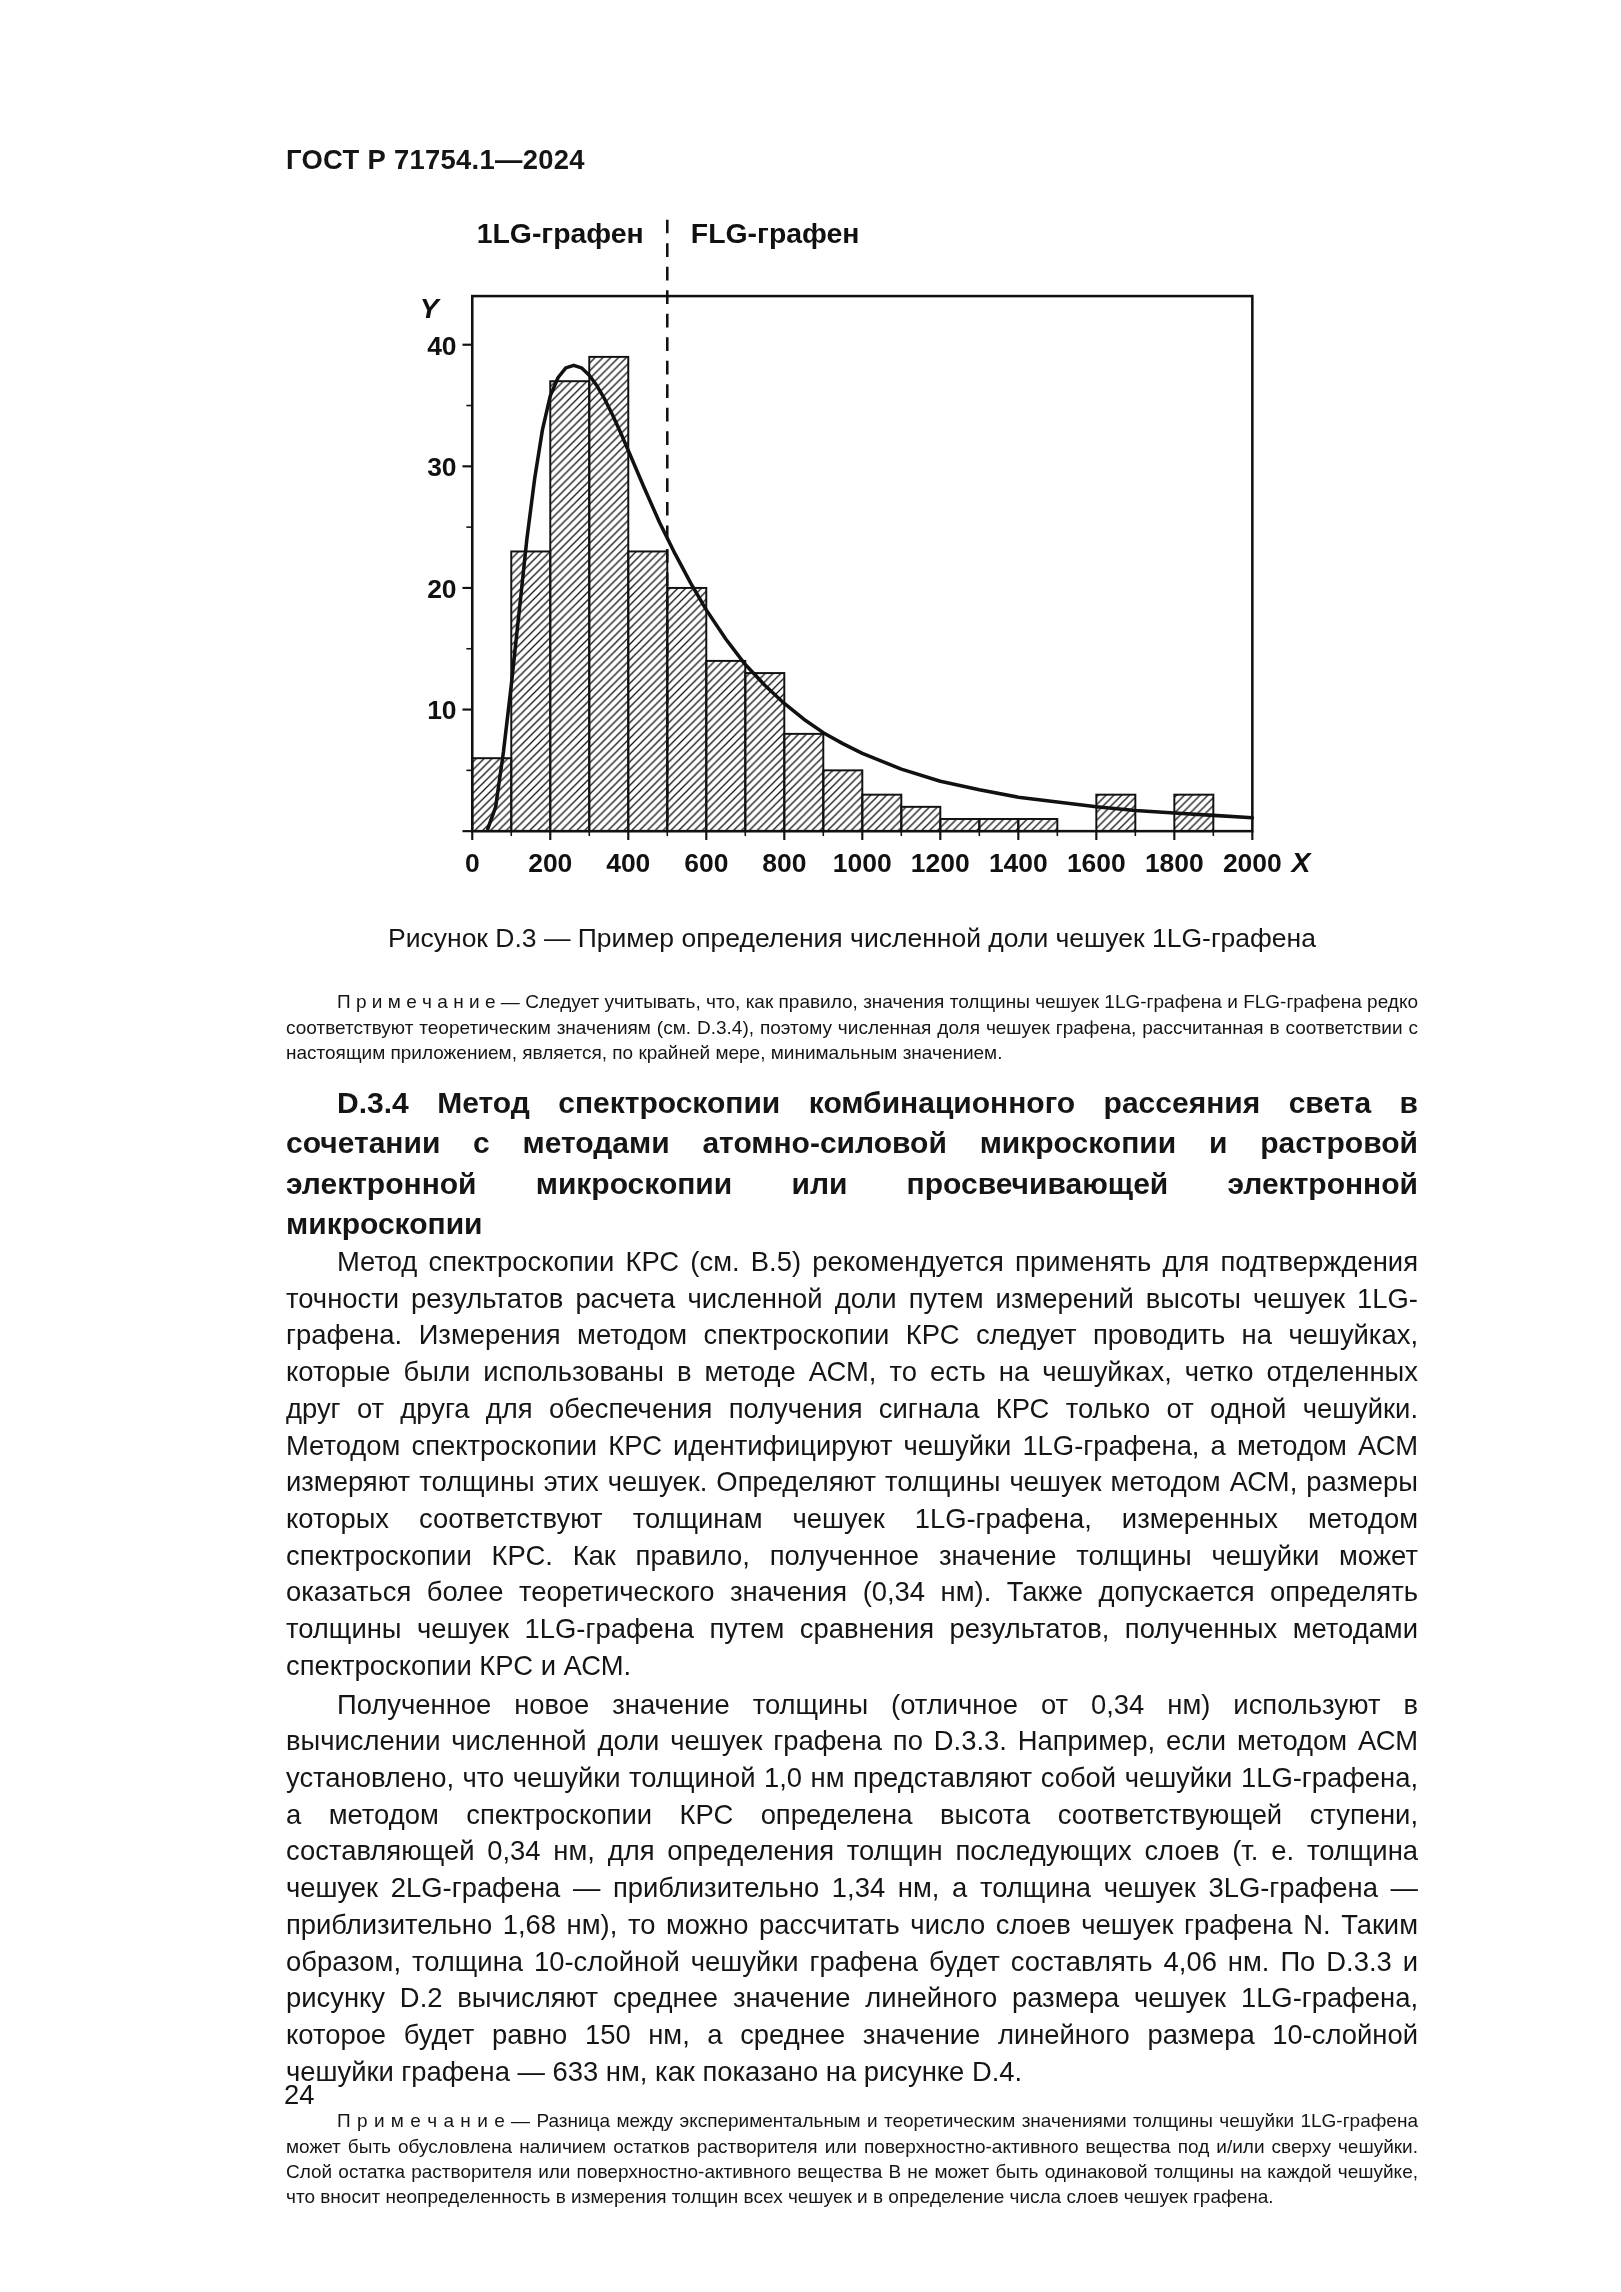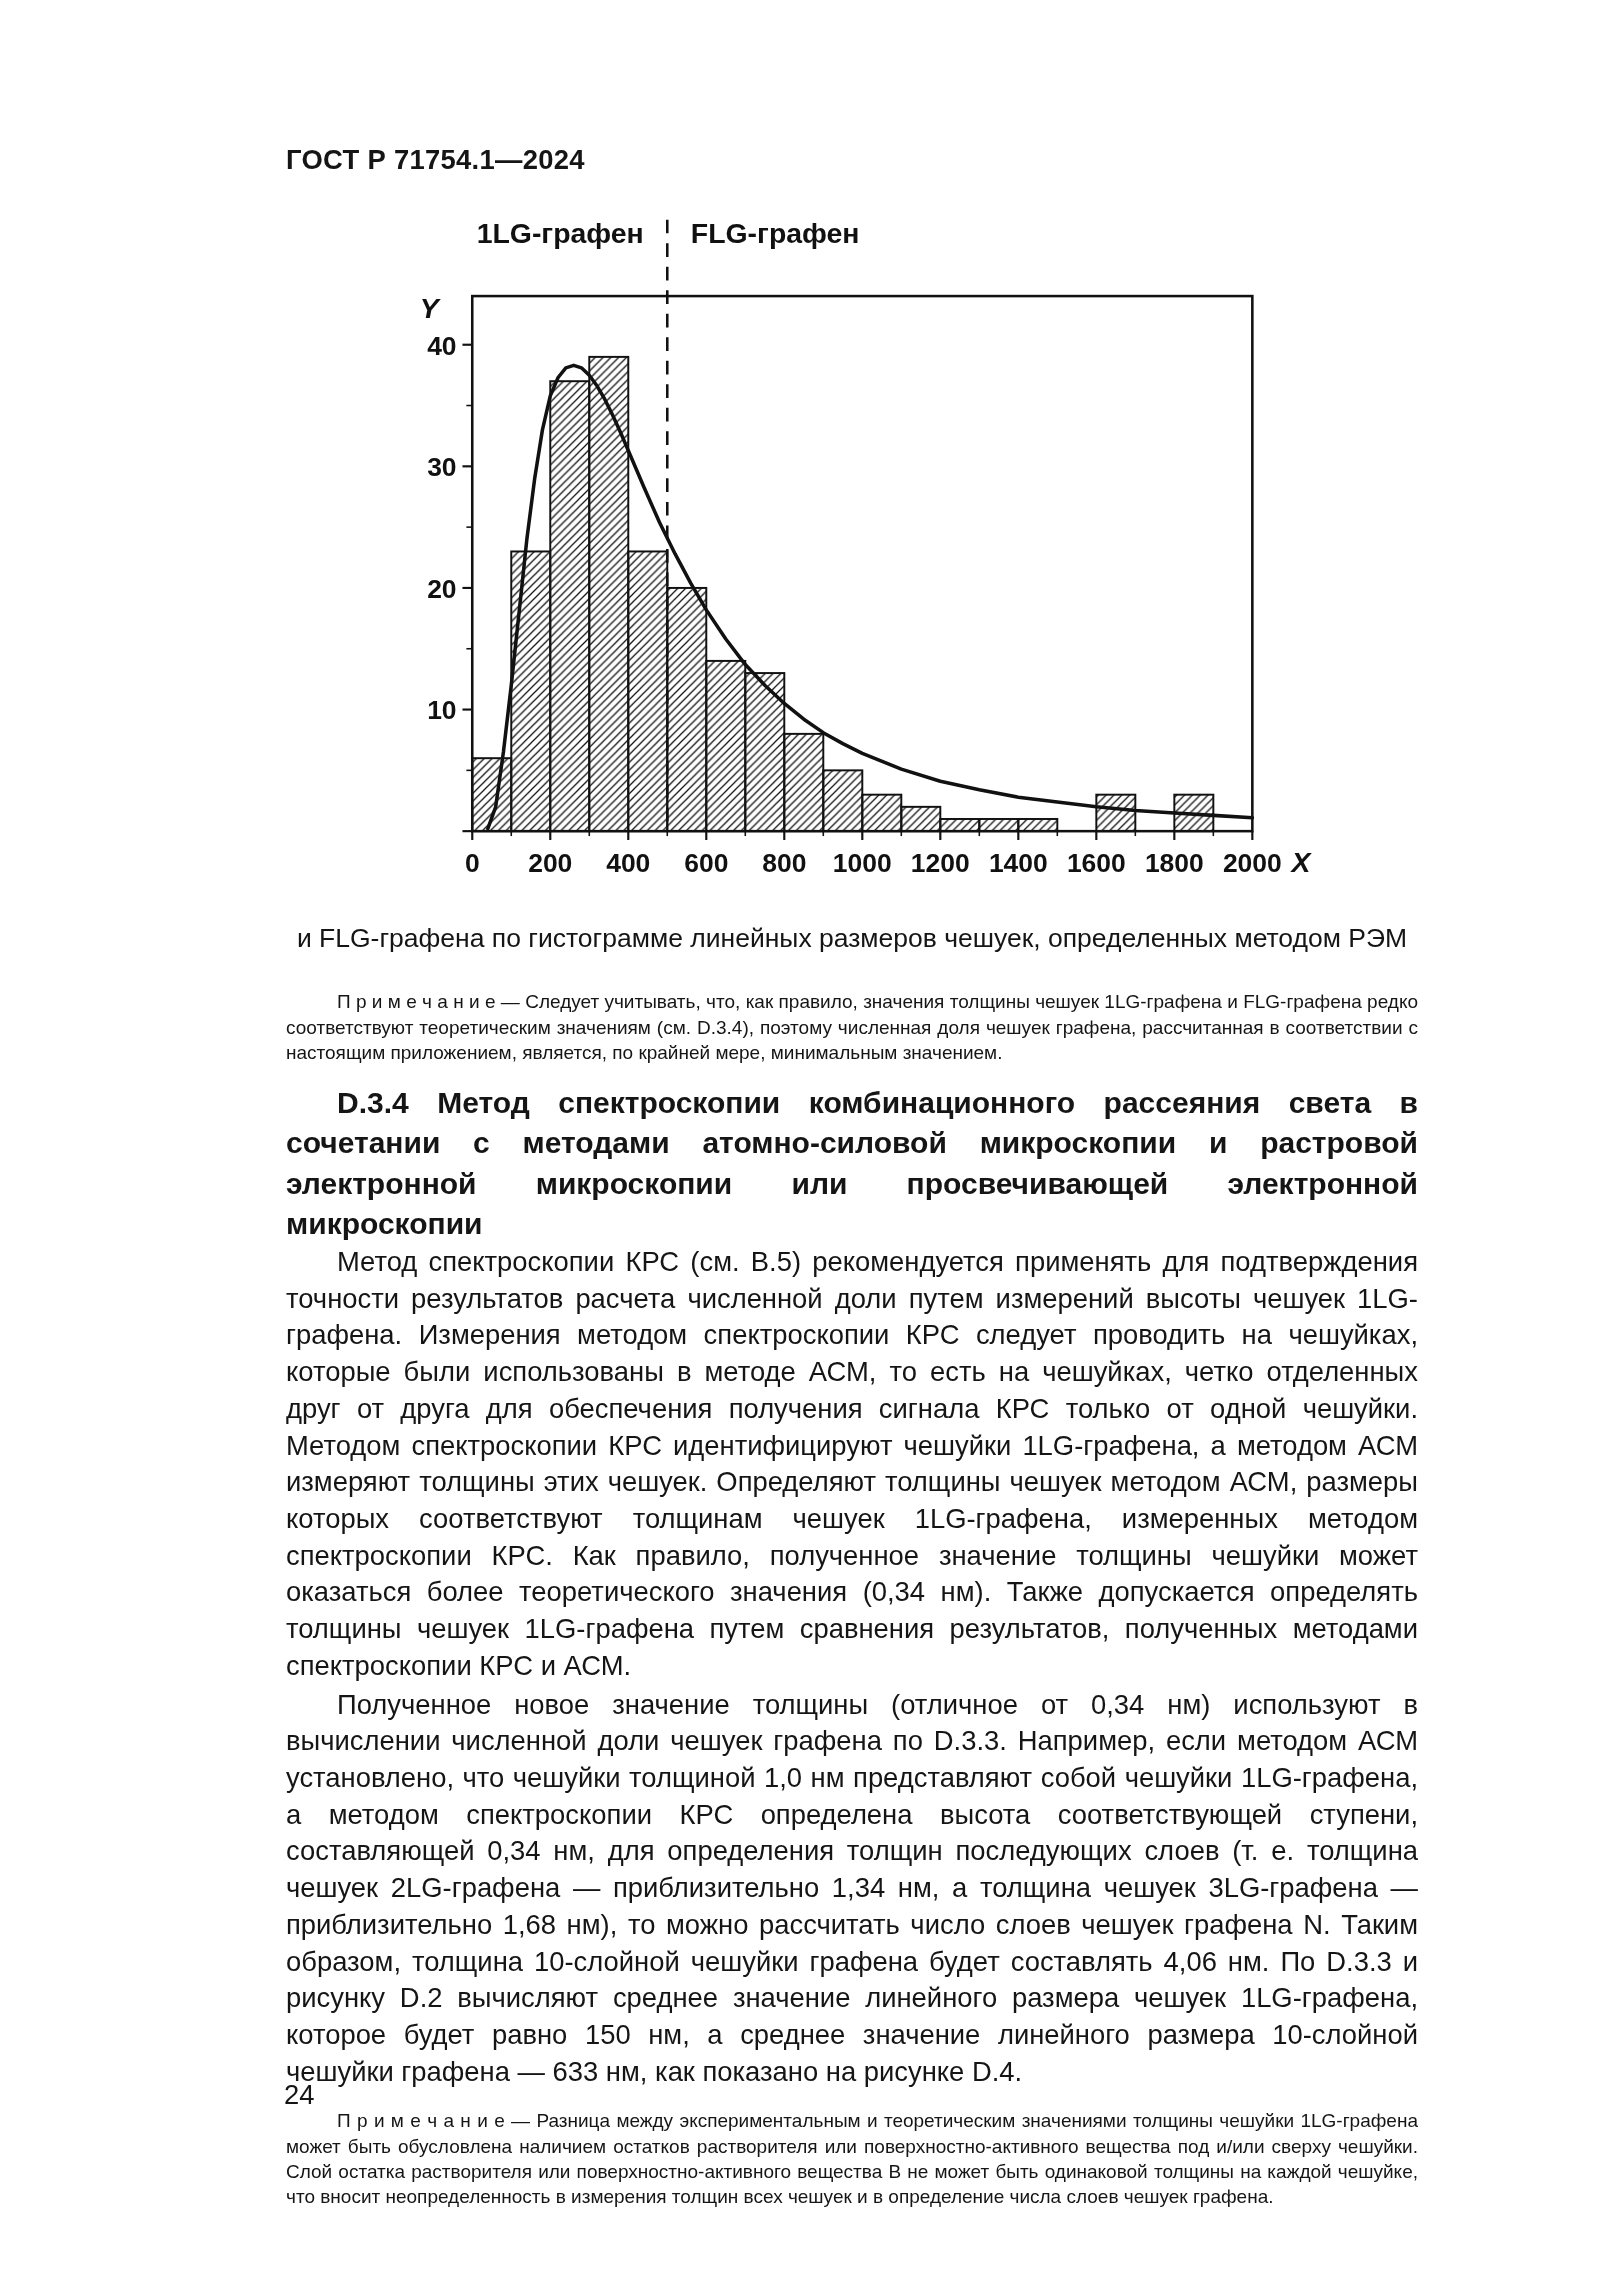--- a/index.html
+++ b/index.html
@@ -145,21 +145,21 @@
           <line x1="92" y1="207.6818181818182" x2="86" y2="207.6818181818182" stroke="#111" stroke-width="1.6"></line>
           <line x1="92" y1="145.63636363636363" x2="82" y2="145.63636363636363" stroke="#111" stroke-width="2.2"></line>
           <text x="76" y="155.63636363636363" text-anchor="end" font-size="27" font-weight="bold">40</text>
           <text x="48" y="118" text-anchor="middle" font-size="29" font-weight="bold" font-style="italic">Y</text>
           <text x="928" y="684" text-anchor="start" font-size="29" font-weight="bold" font-style="italic">X</text>
           <text x="267" y="42" text-anchor="end" font-size="29" font-weight="bold">1LG-графен</text>
           <text x="315" y="42" text-anchor="start" font-size="29" font-weight="bold">FLG-графен</text>
         </svg>
     </div>
     <figcaption class="fig-caption">
-      <div>и FLG-графена по гистограмме линейных размеров чешуек, определенных методом РЭМ</div>
+      <div>Рисунок D.3 — Пример определения численной доли чешуек 1LG-графена</div>
     </figcaption>
   </figure>
 
   <div class="textcol">
     <p class="note-par">П р и м е ч а н и е  — Следует учитывать, что, как правило, значения толщины чешуек 1LG-графена и FLG-графена редко соответствуют теоретическим значениям (см. D.3.4), поэтому численная доля чешуек графена, рассчитанная в соответствии с настоящим приложением, является, по крайней мере, минимальным значением.</p>
     <p class="head-par">D.3.4 Метод спектроскопии комбинационного рассеяния света в сочетании с методами атомно-силовой микроскопии и растровой электронной микроскопии или просвечивающей электронной микроскопии</p>
     <p class="body-par">Метод спектроскопии КРС (см. В.5) рекомендуется применять для подтверждения точности результатов расчета численной доли путем измерений высоты чешуек 1LG-графена. Измерения методом спектроскопии КРС следует проводить на чешуйках, которые были использованы в методе АСМ, то есть на чешуйках, четко отделенных друг от друга для обеспечения получения сигнала КРС только от одной чешуйки. Методом спектроскопии КРС идентифицируют чешуйки 1LG-графена, а методом АСМ измеряют толщины этих чешуек. Определяют толщины чешуек методом АСМ, размеры которых соответствуют толщинам чешуек 1LG-графена, измеренных методом спектроскопии КРС. Как правило, полученное значение толщины чешуйки может оказаться более теоретического значения (0,34 нм). Также допускается определять толщины чешуек 1LG-графена путем сравнения результатов, полученных методами спектроскопии КРС и АСМ.</p>
     <p class="body-par">Полученное новое значение толщины (отличное от 0,34 нм) используют в вычислении численной доли чешуек графена по D.3.3. Например, если методом АСМ установлено, что чешуйки толщиной 1,0 нм представляют собой чешуйки 1LG-графена, а методом спектроскопии КРС определена высота соответствующей ступени, составляющей 0,34 нм, для определения толщин последующих слоев (т. е. толщина чешуек 2LG-графена — приблизительно 1,34 нм, а толщина чешуек 3LG-графена — приблизительно 1,68 нм), то можно рассчитать число слоев чешуек графена N. Таким образом, толщина 10-слойной чешуйки графена будет составлять 4,06 нм. По D.3.3 и рисунку D.2 вычисляют среднее значение линейного размера чешуек 1LG-графена, которое будет равно 150 нм, а среднее значение линейного размера 10-слойной чешуйки графена — 633 нм, как показано на рисунке D.4.</p>
     <p class="note-par">П р и м е ч а н и е  — Разница между экспериментальным и теоретическим значениями толщины чешуйки 1LG-графена может быть обусловлена наличием остатков растворителя или поверхностно-активного вещества под и/или сверху чешуйки. Слой остатка растворителя или поверхностно-активного вещества В не может быть одинаковой толщины на каждой чешуйке, что вносит неопределенность в измерения толщин всех чешуек и в определение числа слоев чешуек графена.</p>
   </div>

